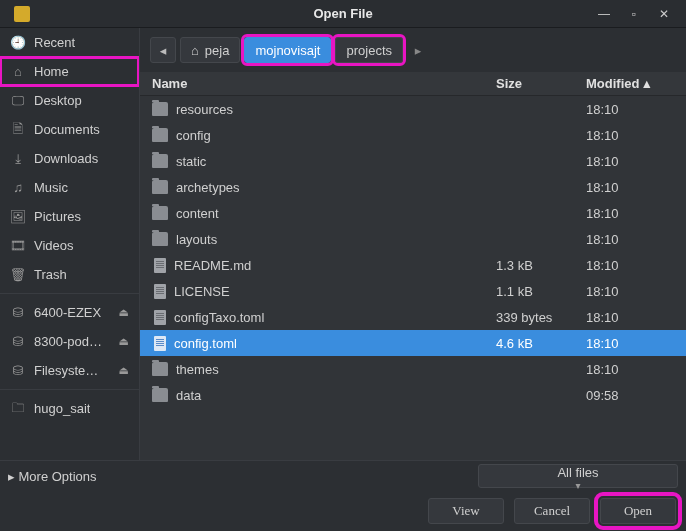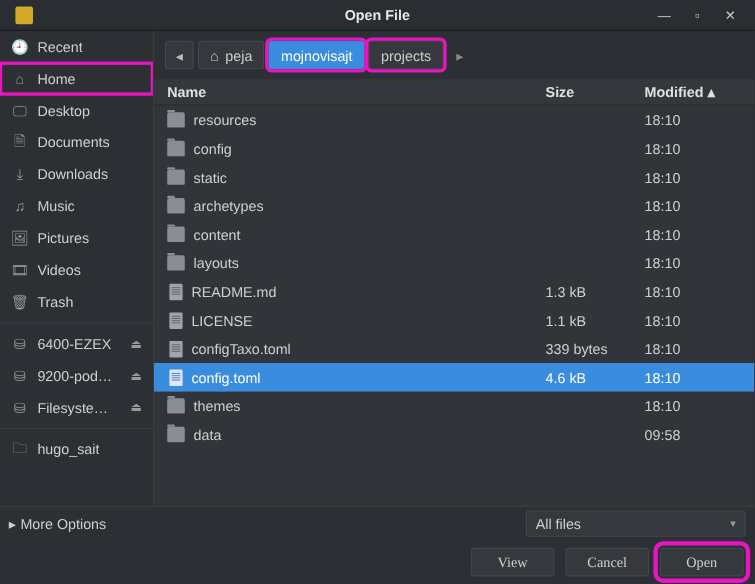--- a/index.html
+++ b/index.html
@@ -259,20 +259,21 @@
   width: 200px;
   height: 24px;
   background: #35383d;
   border: 1px solid #44474c;
   border-radius: 3px;
   display: flex;
   align-items: center;
   padding: 0 8px;
   justify-content: space-between;
   cursor: pointer;
+  flex-direction: column;
 }
 .filter-select .chevron { color: #999; font-size: 10px;}
 .buttons-row {
   height: 40px;
   display: flex;
   align-items: center;
   justify-content: flex-end;
   gap: 10px;
   padding: 0 10px;
 }
@@ -355,21 +356,21 @@
       </div>
     <div class="sidebar-sep"></div>
     <div id="sidebar-devices">
         <div class="sidebar-item">
           <span class="icon">⛁</span>
           <span class="label">6400-EZEX</span>
           <span class="eject">⏏</span>
         </div>
         <div class="sidebar-item">
           <span class="icon">⛁</span>
-          <span class="label">9200-pod…</span>
+          <span class="label">8300-pod…</span>
           <span class="eject">⏏</span>
         </div>
         <div class="sidebar-item">
           <span class="icon">⛁</span>
           <span class="label">Filesyste…</span>
           <span class="eject">⏏</span>
         </div>
       </div>
     <div class="sidebar-sep"></div>
     <div id="sidebar-extra">

